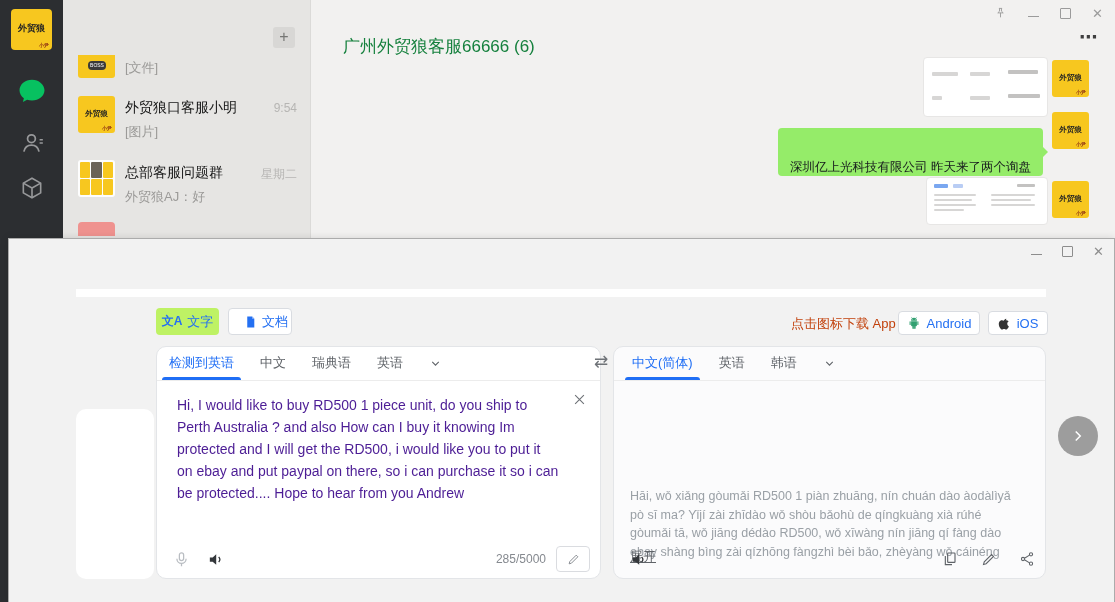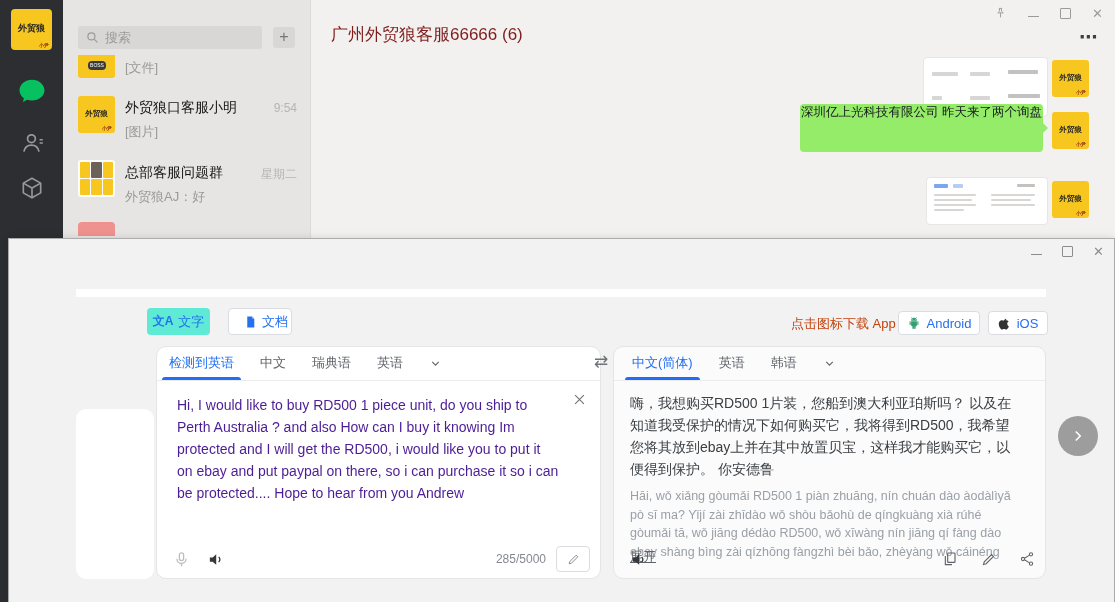--- a/index.html
+++ b/index.html
@@ -29,39 +29,39 @@
   .grid-avatar .tile{background:#f7c71f;border-radius:1px;font-size:4px;color:#5c4503;text-align:center;overflow:hidden;}
   .grid-avatar .tile.dark{background:#6b6358;}
 
   
   .chatarea{position:absolute;left:310px;top:0;width:805px;height:602px;background:#f2f1f0;border-left:1px solid #dbdad8;box-sizing:border-box;z-index:1;}
   .win-controls{position:absolute;top:6px;right:12px;display:flex;gap:21px;align-items:center;color:#9b9b9b;height:14px;}
   .wc-min{width:11px;height:1px;background:#9b9b9b;margin-top:6px;}
   .wc-max{width:9px;height:9px;border:1.4px solid #9b9b9b;border-radius:1px;}
   .wc-close{font-size:13px;line-height:13px;color:#9b9b9b;}
   .wc-pin svg{width:13px;height:14px;}
-  .chat-title{position:absolute;left:20px;top:23px;font-size:17px;color:#7f1d1d;font-weight:400;margin:0;}
+  .chat-title{position:absolute;left:20px;top:23px;font-size:17px;color:#15803d;font-weight:400;margin:12px;}
   .more-dots{position:absolute;right:16px;top:26px;font-size:18px;color:#3f3f3f;letter-spacing:2px;font-weight:bold;}
   .msg-avatar{position:absolute;width:37px;height:37px;background:#f7c71f;border-radius:3px;overflow:hidden;}
   .msg-avatar .logo-main{top:13px;font-size:7.5px;}
   .msg-avatar .logo-sub{font-size:5px;}
   .thumb{position:absolute;background:#fff;border:1px solid #e7e6e5;border-radius:4px;overflow:hidden;}
   .sm{position:absolute;background:#d7d6d5;border-radius:1px;height:4px;}
   .sm.dark{background:#c3c2c1;}
   .sm.blue{background:#7aa7f0;}
   .sm.lblue{background:#b9cdf4;}
-  .bubble{position:absolute;right:72px;top:104px;height:48px;background:#95ec69;border-radius:4px;display:flex;align-items:flex-start;padding:0 1px;font-size:12.5px;color:#15191c;white-space:nowrap;}
+  .bubble{position:absolute;right:72px;top:128px;height:48px;background:#95ec69;border-radius:4px;display:flex;align-items:flex-end;padding:0 12px;font-size:12.5px;color:#15191c;white-space:nowrap;}
   .bubble::after{content:'';position:absolute;right:-5px;top:19px;border-top:5px solid transparent;border-bottom:5px solid transparent;border-left:5px solid #95ec69;}
 
   
   .overlay{position:absolute;left:8px;top:238px;width:1105px;height:364px;background:#f2f2f2;border:1px solid #ababab;border-bottom:none;z-index:10;box-shadow:0 0 8px rgba(0,0,0,0.12);}
   .o-controls{position:absolute;top:5px;right:10px;display:flex;gap:20px;align-items:center;color:#8d8d8d;height:14px;}
   .white-strip{position:absolute;left:67px;top:50px;width:970px;height:8px;background:#ffffff;}
   .mode-btn{position:absolute;top:69px;height:27px;border-radius:4px;display:flex;align-items:center;justify-content:center;gap:5px;font-size:13px;color:#2470f2;box-sizing:border-box;}
-  .mode-text{left:138px;width:63px;background:#5eead4;justify-content:center;}
+  .mode-text{left:147px;width:63px;background:#bef264;justify-content:center;}
   .mode-doc{left:219px;width:64px;background:#fff;border:1px solid #d9dce1;padding-left:12px;}
   .tr-glyph{font-size:12px;font-weight:bold;}
   .doc-ic svg{width:13px;height:14px;}
   .dl-hint{position:absolute;left:782px;top:76px;font-size:13px;color:#c2410c;}
   .dl-btn{position:absolute;top:72px;height:24px;background:#fff;border:1px solid #d9dce1;border-radius:4px;display:flex;align-items:center;justify-content:center;gap:6px;font-size:13px;color:#2470f2;box-sizing:border-box;}
   .btn-android{left:889px;width:82px;}
   .btn-ios{left:979px;width:60px;}
   .stub-card{position:absolute;left:67px;top:170px;width:78px;height:170px;background:#fff;border-radius:10px;}
   .t-card{position:absolute;top:107px;height:233px;background:#fff;border:1px solid #e3e5e8;border-radius:10px;box-sizing:border-box;overflow:hidden;}
   .src-card{left:147px;width:445px;}
@@ -116,27 +116,20 @@
     </div>
     <div class="nav-icon" style="top:175px;left:19px;width:26px;height:26px">
       <svg viewBox="0 0 24 24" fill="none" stroke="currentColor" stroke-width="1.5">
           <path d="M12 3l8 4.5v9L12 21l-8-4.5v-9L12 3z"></path>
           <path d="M4 7.5l8 4.5 8-4.5M12 12v9"></path>
         </svg>
     </div>
   </div>
 
   <div class="chatlist">
-    <div class="search-input">
-      <svg viewBox="0 0 24 24" fill="none" stroke="#9a9a98" stroke-width="2.2">
-          <circle cx="10" cy="10" r="6.5"></circle>
-          <path d="M15.5 15.5L21 21"></path>
-        </svg>
-      <span>搜索</span>
-    </div>
     <div class="add-btn">+</div>
 
     <div class="chat-item" style="top:49px;height:40px">
       <div class="ci-avatar" style="top:6px;width:37px;height:23px;border-radius:0 0 3px 3px">
         <span class="badge-pill">BOSS</span>
       </div>
       <span class="ci-preview" style="top:10px">[文件]</span>
     </div>
 
     <div class="chat-item" style="top:90px;height:54px">
@@ -328,21 +321,20 @@
         <span class="tab active">中文(简体)</span>
         <span class="tab">英语</span>
         <span class="tab">韩语</span>
         <span class="tab-chevron">
           <svg viewBox="0 0 24 24" fill="none" stroke="currentColor" stroke-width="2">
               <polyline points="6 9 12 15 18 9"></polyline>
             </svg>
         </span>
       </div>
       <div class="card-body">
-        <div class="tgt-text">嗨，我想购买RD500 1片装，您船到澳大利亚珀斯吗？ 以及在知道我受保护的情况下如何购买它，我将得到RD500，我希望您将其放到ebay上并在其中放置贝宝，这样我才能购买它，以便得到保护。 你安德鲁</div>
         <div class="pinyin">Hāi, wǒ xiǎng gòumǎi RD500 1 piàn zhuāng, nín chuán dào àodàlìyǎ pò sī ma? Yǐjí zài zhīdào wǒ shòu bǎohù de qíngkuàng xià rúhé gòumǎi tā, wǒ jiāng dédào RD500, wǒ xīwàng nín jiāng qí fàng dào ebay shàng bìng zài qízhōng fàngzhì bèi bǎo, zhèyàng wǒ cáinéng</div>
         <span class="expand">展开</span>
         <div class="card-foot">
           <span class="ic spk-ic" style="margin-left:0;color:#34373b">
             <svg viewBox="0 0 24 24" width="17" height="17">
                 <path d="M4 9v6h4l5 4.5v-15L8 9H4z" fill="currentColor"></path>
                 <path d="M16.5 8.5a5 5 0 0 1 0 7" fill="none" stroke="currentColor" stroke-width="1.8"></path>
               </svg>
           </span>
           <span class="foot-spacer"></span>

